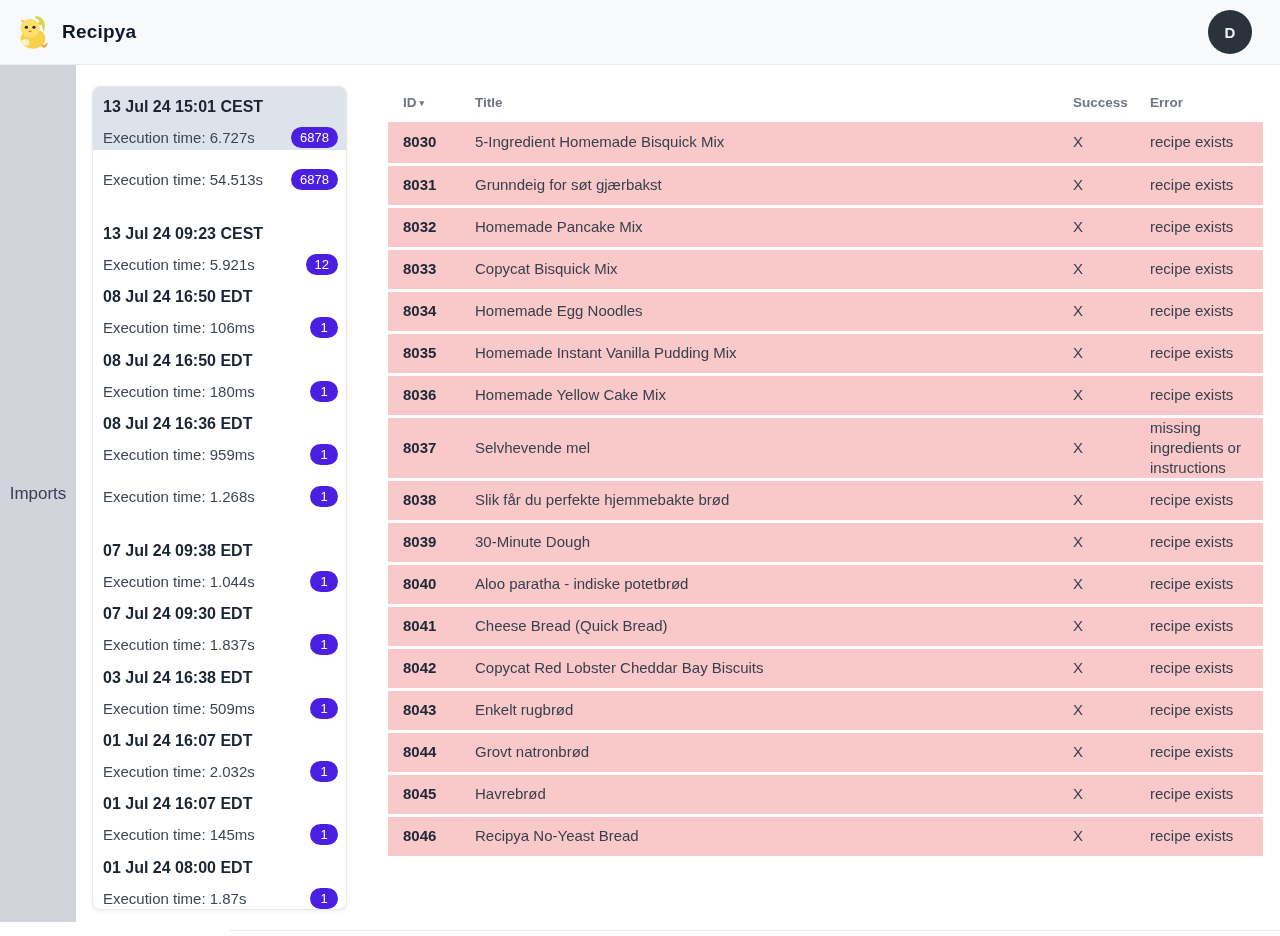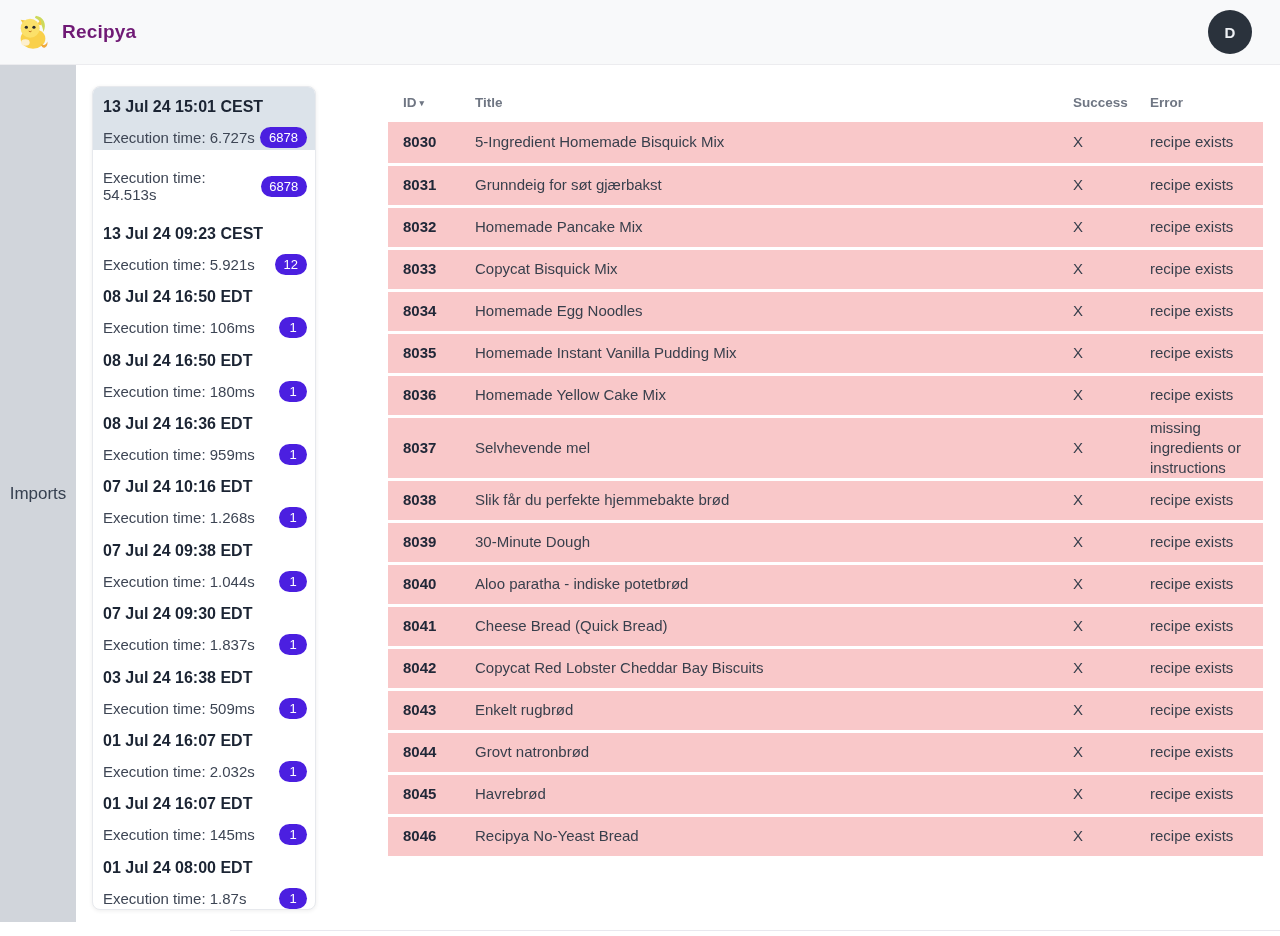--- a/index.html
+++ b/index.html
@@ -7,38 +7,38 @@
               font-family:"Liberation Sans", sans-serif; color:#333a46; }
 
   
   .app-header{
     position:absolute; left:0; top:0; width:1280px; height:65px;
     background:#f8f9fa; border-bottom:1px solid #ececef;
     display:flex; align-items:center; justify-content:space-between;
     padding:0 16px 0 14px;
   }
   .brand{ display:flex; align-items:center; gap:10px; cursor:pointer; }
-  .brand-title{ font-size:19px; font-weight:700; color:#701a75; letter-spacing:.2px; }
+  .brand-title{ font-size:19px; font-weight:700; color:#0f172a; letter-spacing:.2px; }
   .avatar{
     width:44px; height:44px; border-radius:50%; background:#2a323c;
     color:#eef1f5; font-weight:700; font-size:15px;
     display:flex; align-items:center; justify-content:center; cursor:pointer;
     margin-right:12px;
   }
 
   
   .side-strip{
     position:absolute; left:0; top:65px; width:76px; height:857px;
     background:#d1d5db; display:flex; align-items:center; justify-content:center;
   }
   .side-strip .tab-label{ font-size:17px; color:#374151; cursor:pointer; }
 
   
   .imports-panel{
-    position:absolute; left:92px; top:86px; width:224px; height:824px;
+    position:absolute; left:92px; top:86px; width:255px; height:824px;
     background:#fff; border:1px solid #e7e9ed; border-radius:8px;
     box-shadow:0 1px 4px rgba(0,0,0,.07);
     overflow:hidden; display:flex; flex-direction:column;
   }
   .import-item{
     flex:none; height:63.4px; padding:9px 8px 0 10px; cursor:pointer;
   }
   .import-item.selected{ background:#dce3ea; }
   .import-date{ font-size:16px; font-weight:700; color:#1b2433; line-height:21px; }
   .import-meta{ display:flex; align-items:center; justify-content:space-between; margin-top:10px; }
@@ -141,21 +141,20 @@
     </div>
   </div>
     <div class="import-item">
     <div class="import-date">08 Jul 24 16:36 EDT</div>
     <div class="import-meta">
       <span class="exec-time">Execution time: 959ms</span>
       <span class="count-badge">1</span>
     </div>
   </div>
     <div class="import-item">
-    <div class="import-date">07 Jul 24 10:16 EDT</div>
     <div class="import-meta">
       <span class="exec-time">Execution time: 1.268s</span>
       <span class="count-badge">1</span>
     </div>
   </div>
     <div class="import-item">
     <div class="import-date">07 Jul 24 09:38 EDT</div>
     <div class="import-meta">
       <span class="exec-time">Execution time: 1.044s</span>
       <span class="count-badge">1</span>

